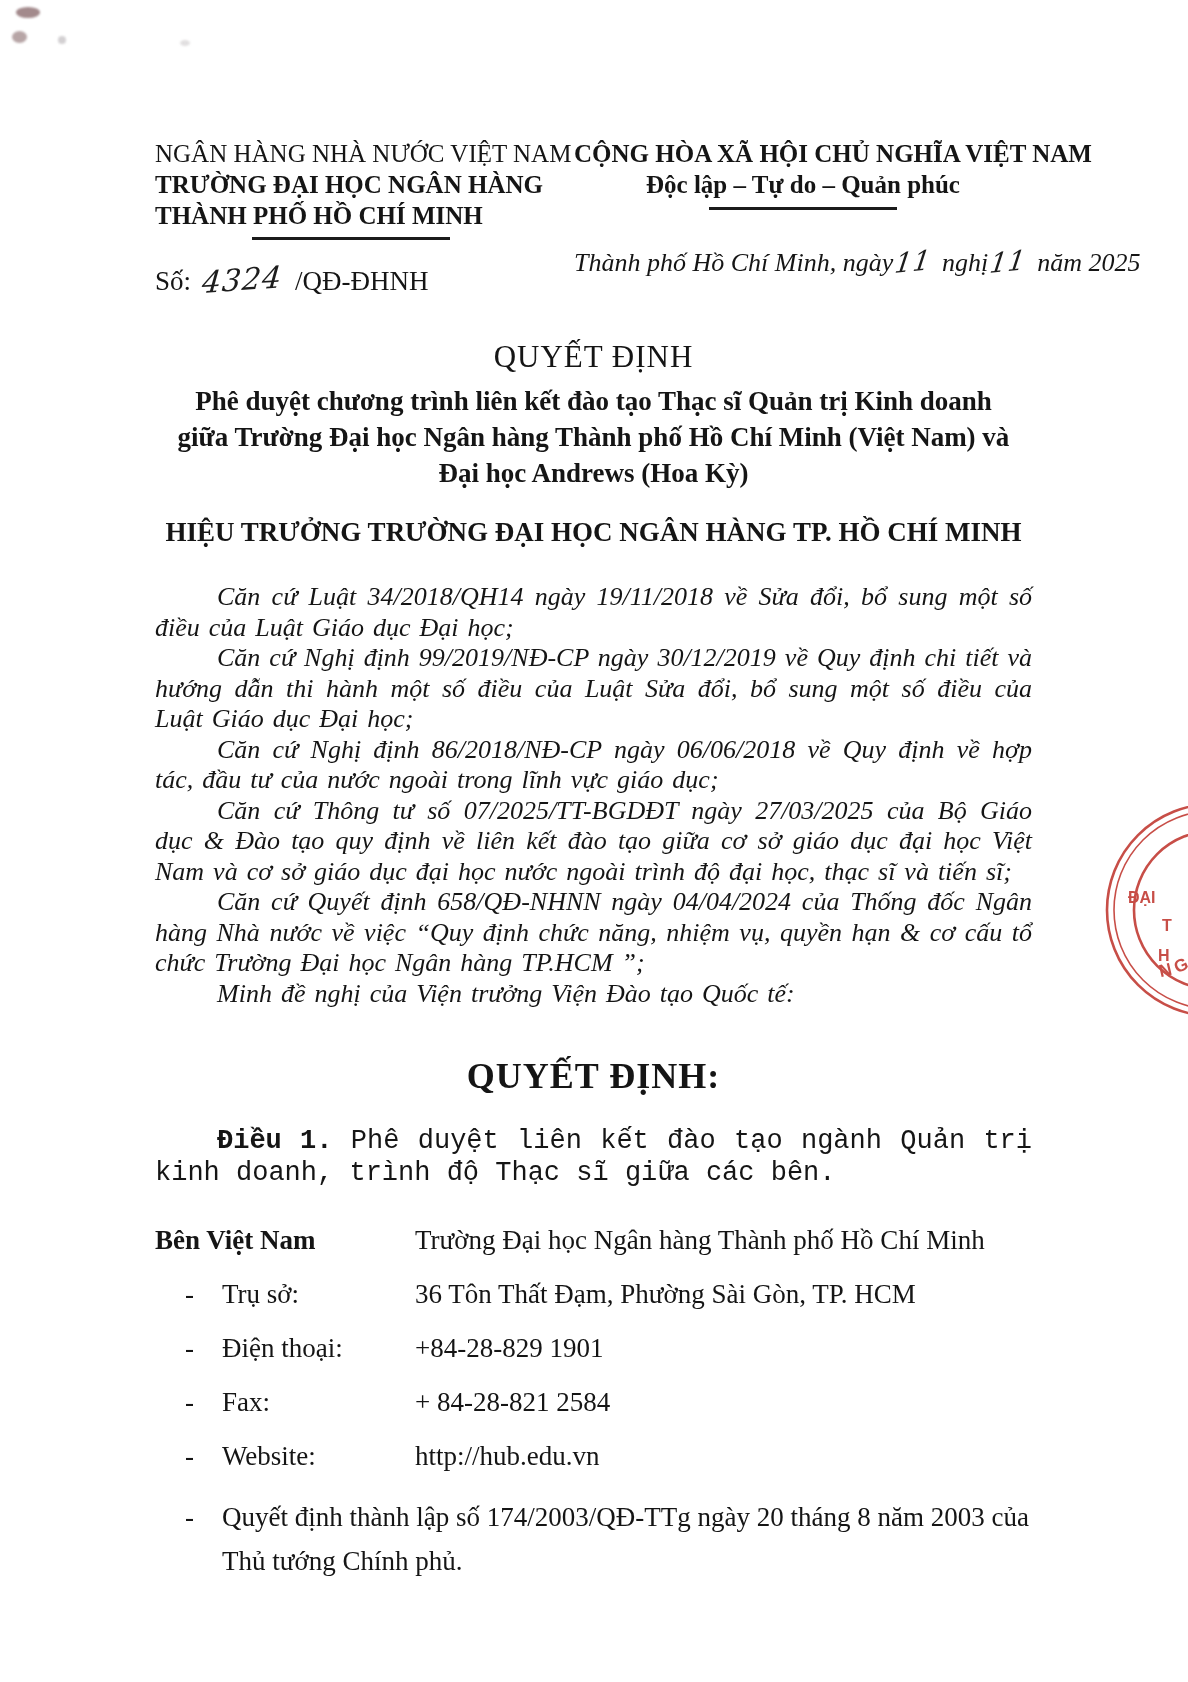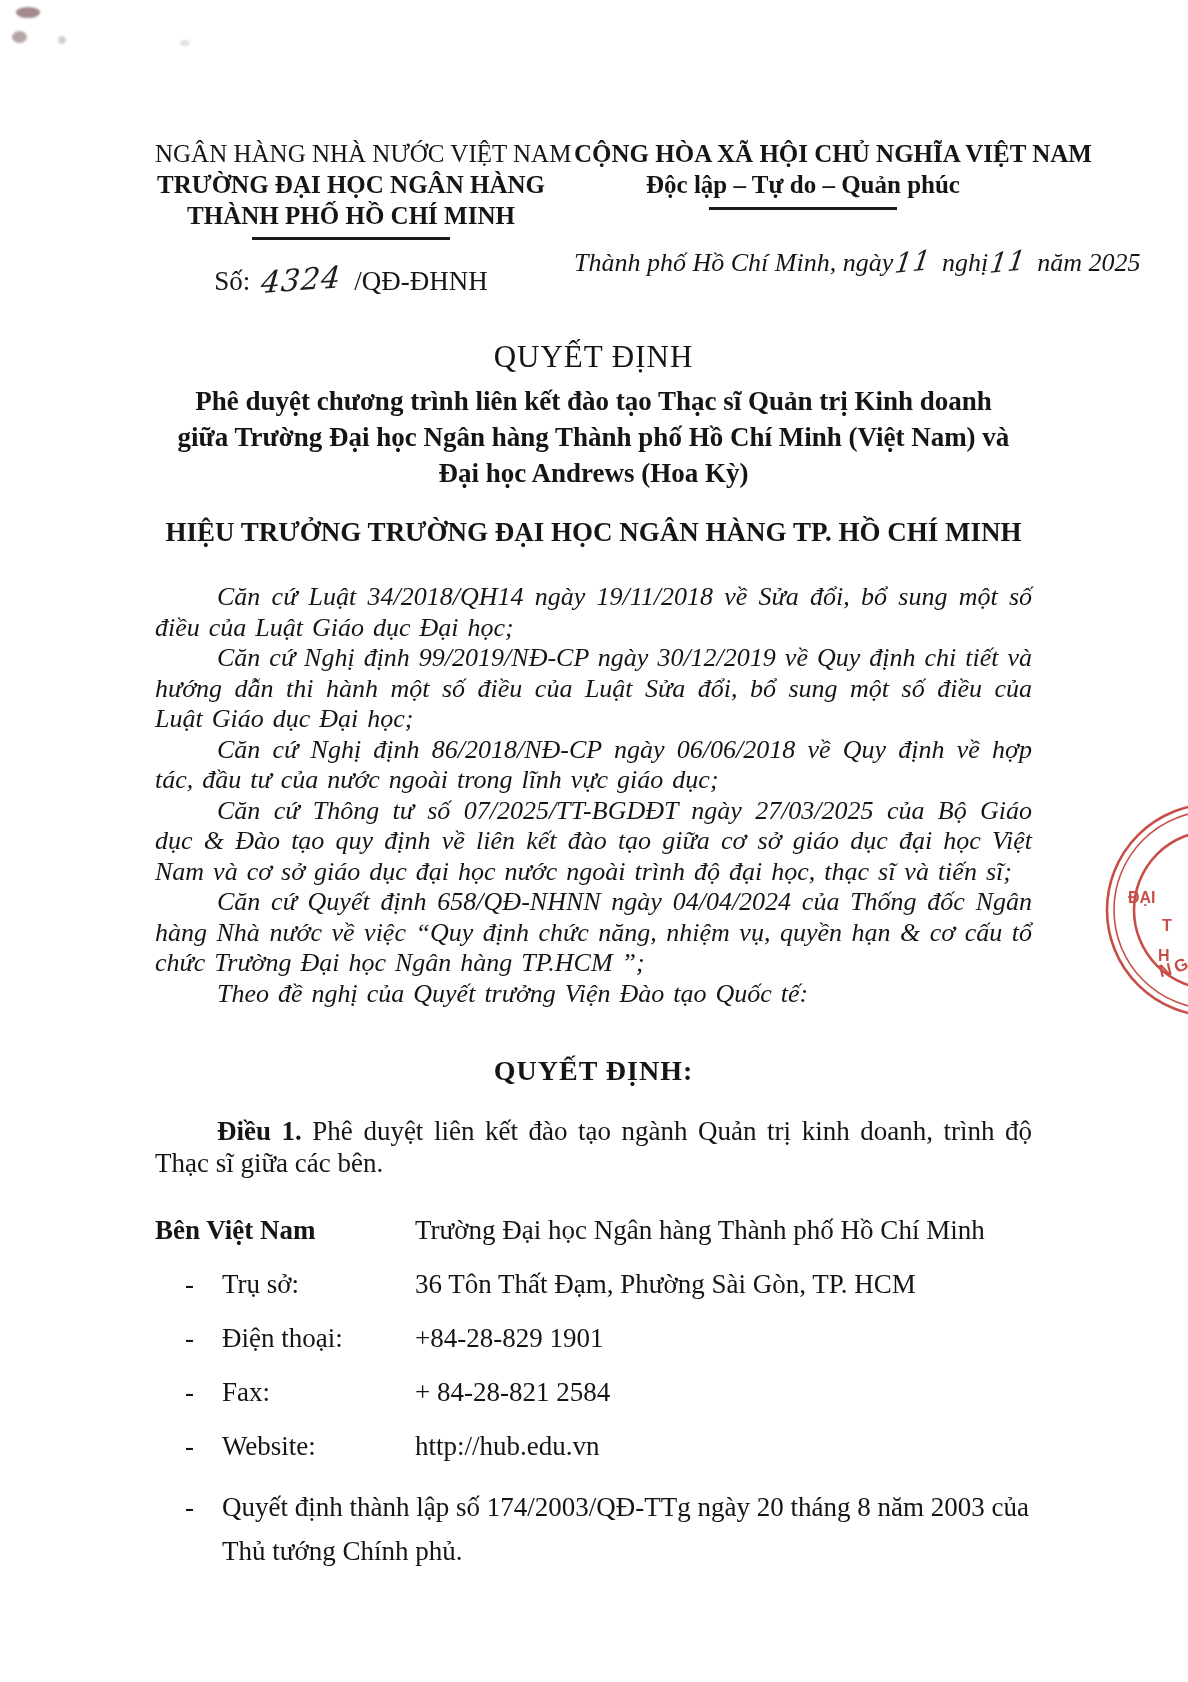--- a/index.html
+++ b/index.html
@@ -5,21 +5,21 @@
   html,body{margin:0;padding:0;background:#e8e8e8;}
   .page{
     position:relative;width:1188px;height:1682px;background:#ffffff;
     overflow:hidden;font-family:"Liberation Serif",serif;color:#151515;
     margin:0 auto;box-shadow:0 0 6px rgba(0,0,0,.25);
   }
   .content{position:absolute;left:155px;top:138px;width:877px;}
 
   
   .doc-header{display:flex;justify-content:space-between;align-items:flex-start;}
-  .header-left{width:392px;text-align:center;}
+  .header-left{width:392px;}
   .header-right{width:458px;text-align:center;}
   .h-line{font-size:25px;line-height:31px;white-space:nowrap;}
   .b{font-weight:bold;}
   .rule-left{width:198px;height:3px;background:#1b1b1b;margin:6px auto 0;}
   .rule-right{width:188px;height:3px;background:#1b1b1b;margin:7px auto 0;}
   .so-line{margin-top:22px;font-size:27px;white-space:nowrap;}
   .date-line{margin-top:36px;font-size:26px;font-style:italic;white-space:nowrap;}
   .hand{
     font-family:"DejaVu Serif",serif;font-style:italic;display:inline-block;
     transform:rotate(-4deg) skewX(-9deg);font-size:30px;letter-spacing:1px;
@@ -34,23 +34,23 @@
   .issuer{font-size:27px;font-weight:bold;margin-top:26px;white-space:nowrap;}
 
   
   .recitals{margin-top:34px;}
   .recital{
     margin:0;font-style:italic;font-size:26px;line-height:30.5px;
     text-align:justify;text-indent:62px;word-spacing:2.5px;
   }
 
   
-  .decision-heading{font-size:28px;font-weight:bold;text-align:center;
+  .decision-heading{font-size:36px;font-weight:bold;text-align:center;
     letter-spacing:1px;margin:46px 0 0;}
-  .article{margin:28px 0 0;font-size:27px;line-height:32px;text-align:justify;text-indent:62px;}
+  .article{margin:28px 0 0;font-size:27px;line-height:32px;text-align:justify;text-indent:62px;font-family:Liberation Mono, monospace;}
 
   
   .party{margin-top:36px;font-size:27px;}
   .party-row{display:flex;margin-top:23px;align-items:baseline;justify-content:center;}
   .party-row:first-child{margin-top:0;}
   .p-indent{width:30px;flex:none;}
   .p-dash{width:37px;flex:none;}
   .p-label{width:193px;flex:none;}
   .p-name-label{width:260px;flex:none;font-weight:bold;}
   .p-value{flex:1;}
@@ -109,21 +109,21 @@
       <div class="doc-subtitle">Phê duyệt chương trình liên kết đào tạo Thạc sĩ Quản trị Kinh doanh giữa Trường Đại học Ngân hàng Thành phố Hồ Chí Minh (Việt Nam) và Đại học Andrews (Hoa Kỳ)</div>
       <div class="issuer">HIỆU TRƯỞNG TRƯỜNG ĐẠI HỌC NGÂN HÀNG TP. HỒ CHÍ MINH</div>
     </section>
 
     <section class="recitals">
       <p class="recital">Căn cứ Luật 34/2018/QH14 ngày 19/11/2018 về Sửa đổi, bổ sung một số điều của Luật Giáo dục Đại học;</p>
       <p class="recital">Căn cứ Nghị định 99/2019/NĐ-CP ngày 30/12/2019 về Quy định chi tiết và hướng dẫn thi hành một số điều của Luật Sửa đổi, bổ sung một số điều của Luật Giáo dục Đại học;</p>
       <p class="recital">Căn cứ Nghị định 86/2018/NĐ-CP ngày 06/06/2018 về Quy định về hợp tác, đầu tư của nước ngoài trong lĩnh vực giáo dục;</p>
       <p class="recital">Căn cứ Thông tư số 07/2025/TT-BGDĐT ngày 27/03/2025 của Bộ Giáo dục &amp; Đào tạo quy định về liên kết đào tạo giữa cơ sở giáo dục đại học Việt Nam và cơ sở giáo dục đại học nước ngoài trình độ đại học, thạc sĩ và tiến sĩ;</p>
       <p class="recital">Căn cứ Quyết định 658/QĐ-NHNN ngày 04/04/2024 của Thống đốc Ngân hàng Nhà nước về việc “Quy định chức năng, nhiệm vụ, quyền hạn &amp; cơ cấu tổ chức Trường Đại học Ngân hàng TP.HCM ”;</p>
-      <p class="recital">Theo đề nghị của Quyết trưởng Viện Đào tạo Quốc tế:</p>
+      <p class="recital">Minh đề nghị của Viện trưởng Viện Đào tạo Quốc tế:</p>
     </section>
 
     <h2 class="decision-heading">QUYẾT ĐỊNH:</h2>
 
     <p class="article"><strong>Điều 1.</strong>
       <span>Phê duyệt liên kết đào tạo ngành Quản trị kinh doanh, trình độ Thạc sĩ giữa các bên.</span></p>
 
     <section class="party">
       <div class="party-row">
         <div class="p-name-label">Bên Việt Nam</div>

